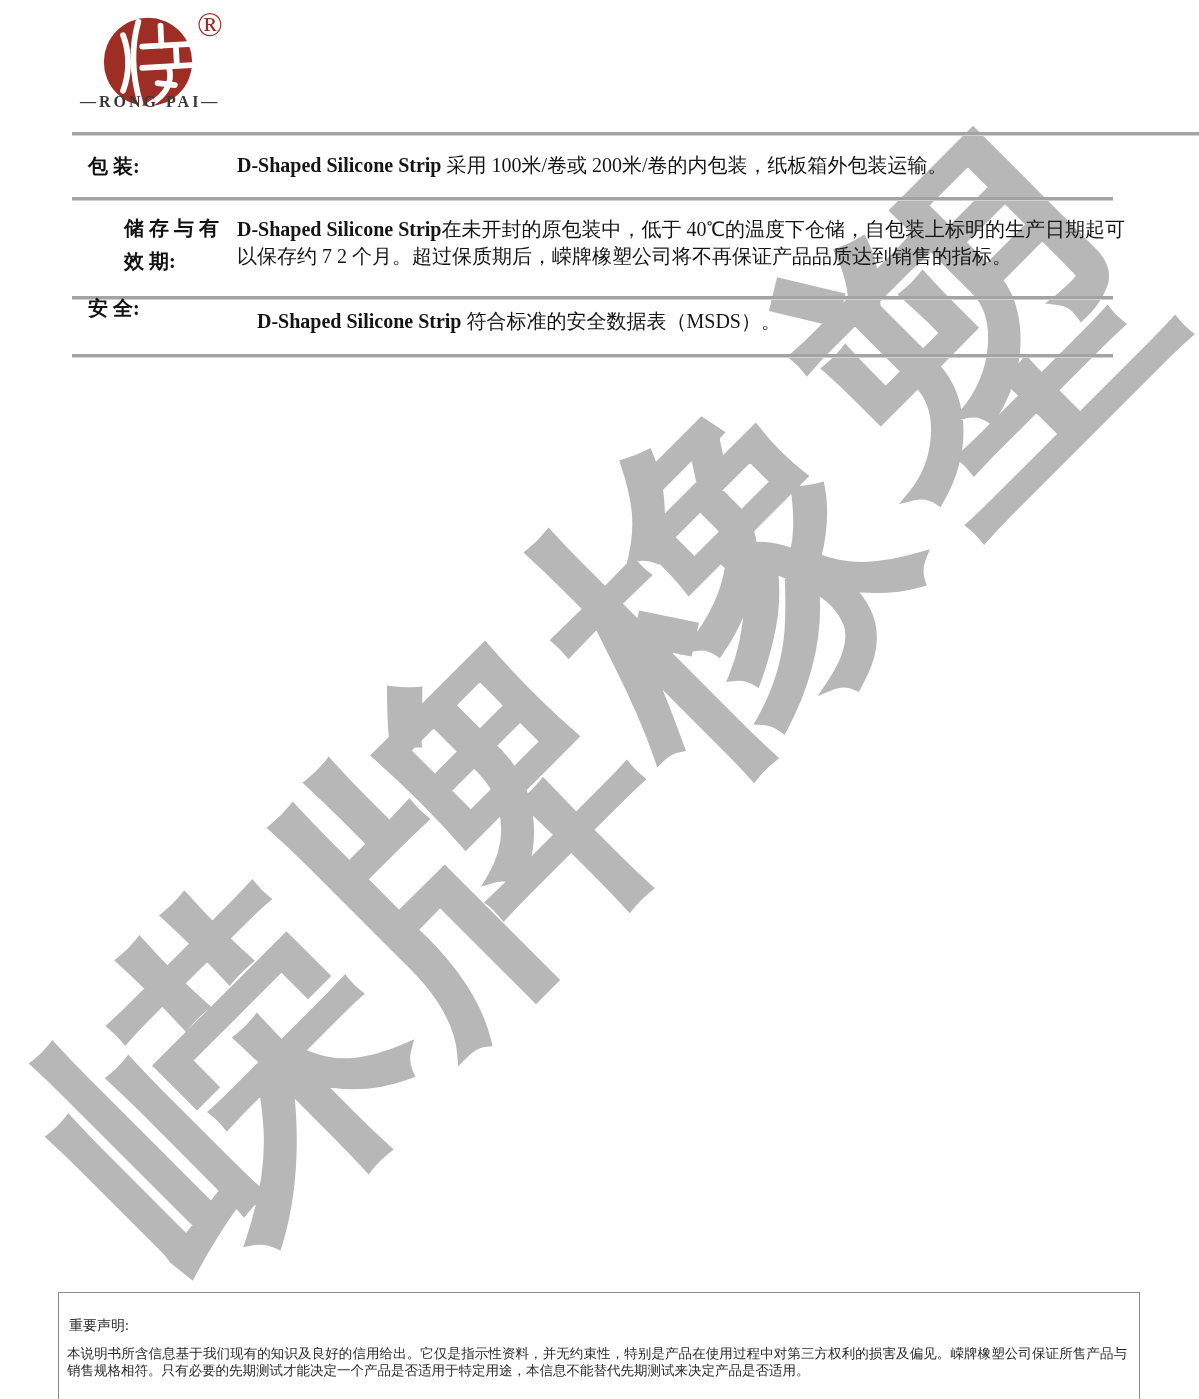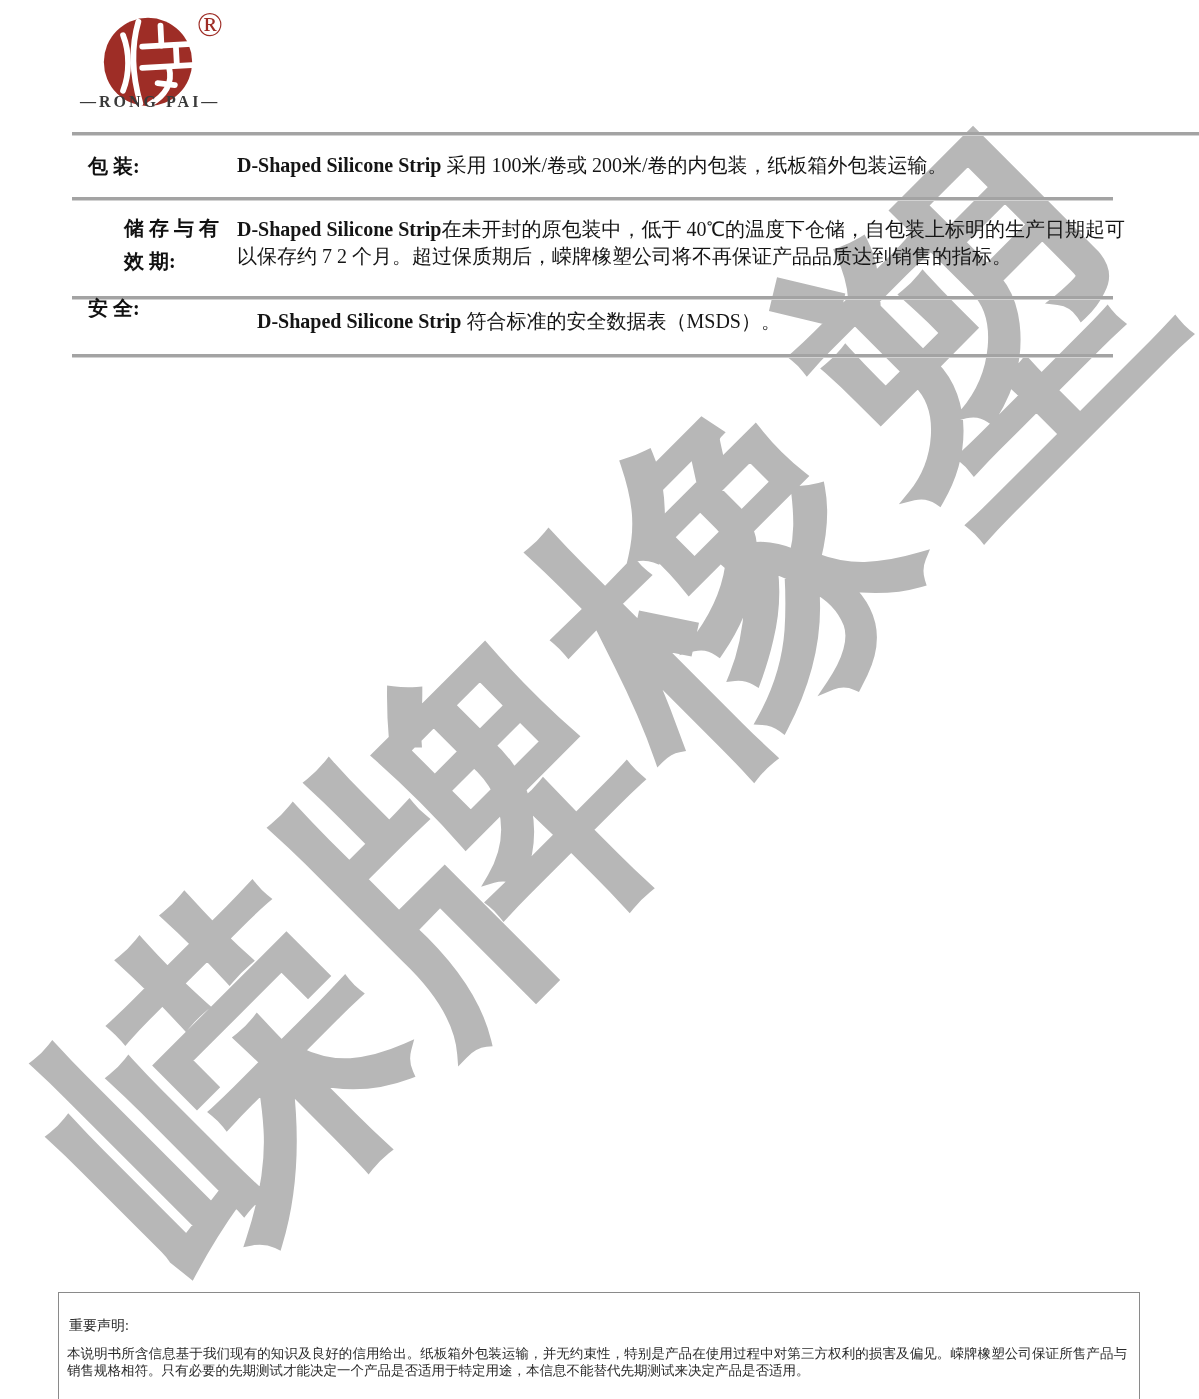--- a/index.html
+++ b/index.html
@@ -125,16 +125,16 @@
     <span class="product">D-Shaped Silicone Strip</span><span>在未开封的原包装中，低于 40℃的温度下仓储，自包装上标明的生产日期起可以保存约 7 2  个月。超过保质期后，嵘牌橡塑公司将不再保证产品品质达到销售的指标。</span>
   </div>
 
   <div class="row-label lbl-3">安 全:</div>
   <div class="row-content cnt-3">
     <span class="product">D-Shaped Silicone Strip</span><span> 符合标准的安全数据表（MSDS）。</span>
   </div>
 
   <div class="notice">
     <div class="notice-title">重要声明:</div>
-    <div class="notice-body">本说明书所含信息基于我们现有的知识及良好的信用给出。纸板箱外包装运输，并无约束性，特别是产品在使用过程中对第三方权利的损害及偏见。嵘牌橡塑公司保证所售产品与销售规格相符。只有必要的先期测试才能决定一个产品是否适用于特定用途，本信息不能替代先期测试来决定产品是否适用。</div>
+    <div class="notice-body">本说明书所含信息基于我们现有的知识及良好的信用给出。它仅是指示性资料，并无约束性，特别是产品在使用过程中对第三方权利的损害及偏见。嵘牌橡塑公司保证所售产品与销售规格相符。只有必要的先期测试才能决定一个产品是否适用于特定用途，本信息不能替代先期测试来决定产品是否适用。</div>
   </div>
 
 </div>
 
 </body></html>

